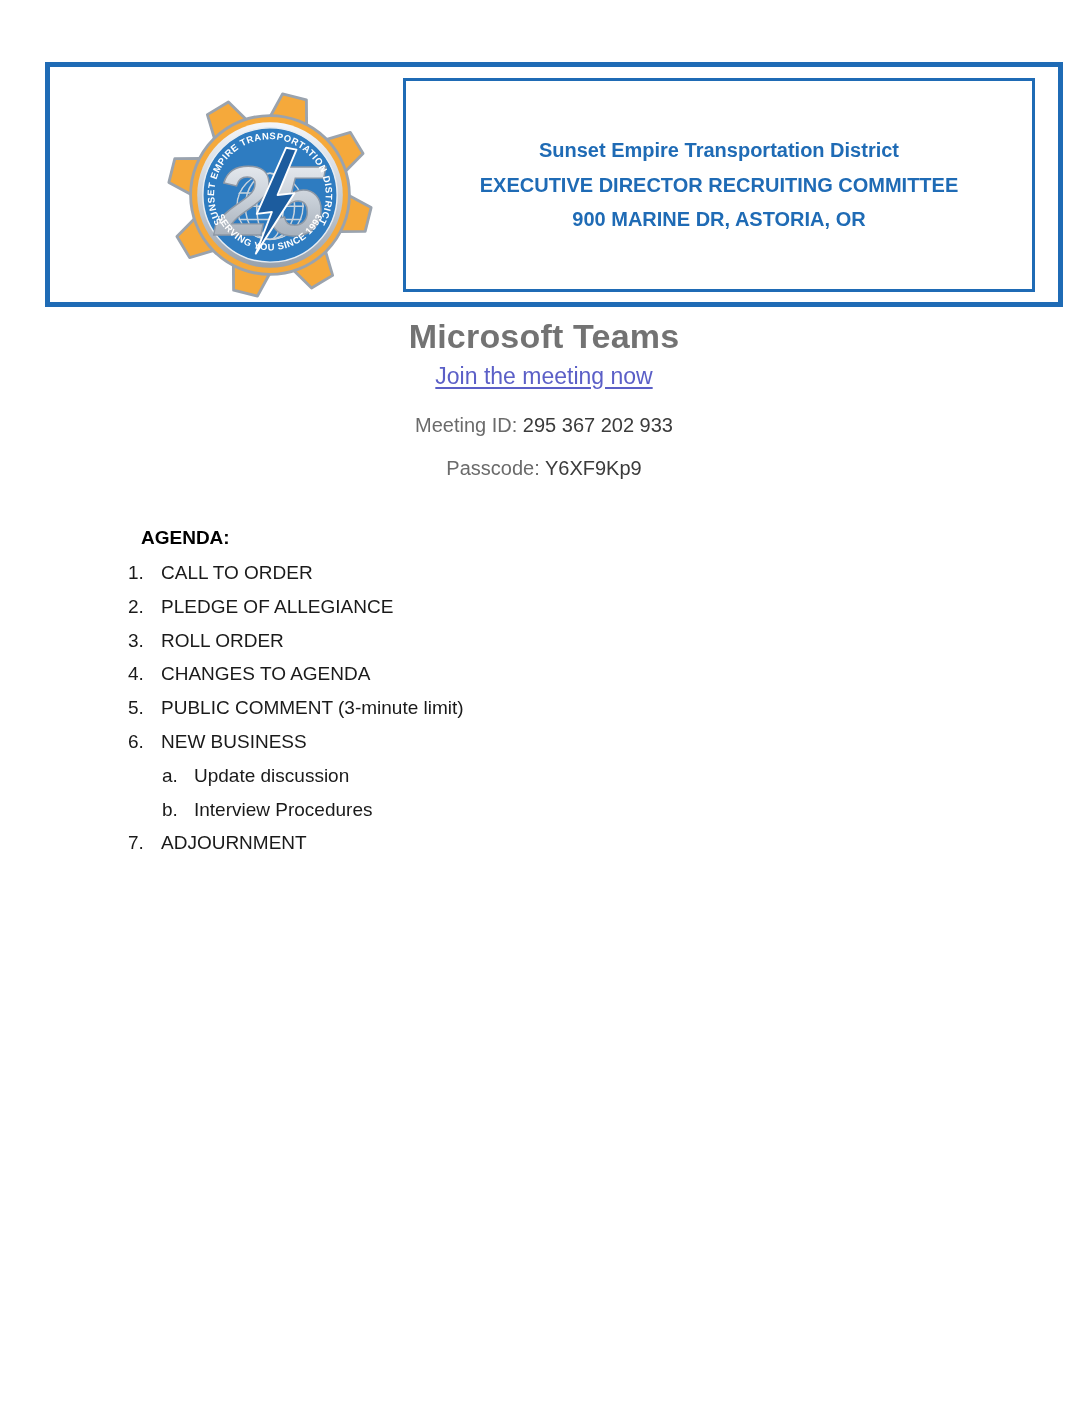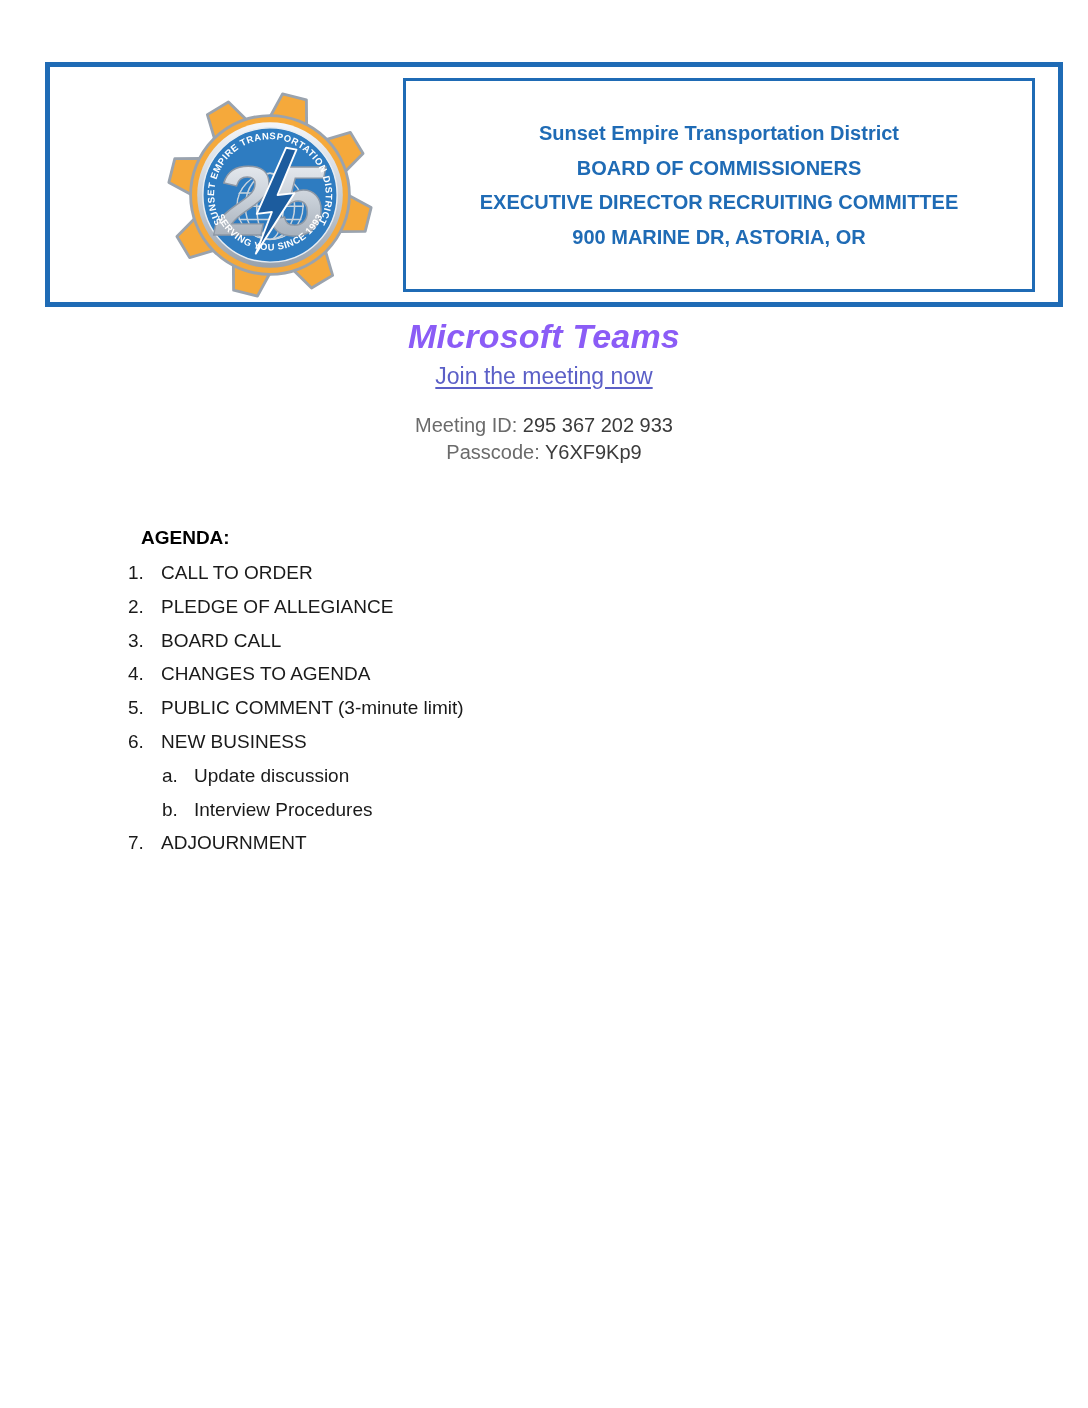--- a/index.html
+++ b/index.html
@@ -52,43 +52,42 @@
   
   .teams-block{
     position:absolute;
     left:0; right:0;
     top:317px;
     text-align:center;
   }
   .teams-title{
     font-size:34px;
     font-weight:700;
-    color:#8b5cf6;
+    color:#737373;
     letter-spacing:0.2px;
-    font-style:italic;
   }
   .join-link{
     display:inline-block;
     margin-top:7px;
     font-size:23px;
     font-weight:400;
     color:var(--link);
     text-decoration:underline;
     text-underline-offset:3px;
     cursor:pointer;
   }
   .meet-line{
     margin-top:24px;
     font-size:20px;
     color:var(--gray);
   }
   .meet-line .val{
     color:var(--darkval);
   }
-  .meet-line.passcode{margin-top:4px;}
+  .meet-line.passcode{margin-top:20px;}
   
   .agenda{
     position:absolute;
     left:97px; top:526px;
     width:900px;
   }
   .agenda-heading{
     font-size:19px;
     font-weight:700;
     color:#000000;
@@ -164,21 +163,20 @@
           <textPath href="#arcTop" startOffset="50%" text-anchor="middle">SUNSET EMPIRE TRANSPORTATION DISTRICT</textPath>
         </text>
         <text font-family="Liberation Sans, sans-serif" font-size="10" font-weight="bold" fill="#ffffff" letter-spacing="0.6">
           <textPath href="#arcBottom" startOffset="50%" text-anchor="middle">★ SERVING YOU SINCE 1993 ★</textPath>
         </text>
       </svg>
     </div>
 
     <div class="inner-box">
       <div class="org-line">Sunset Empire Transportation District</div>
-      <div class="org-line">BOARD OF COMMISSIONERS</div>
       <div class="org-line">EXECUTIVE DIRECTOR RECRUITING COMMITTEE</div>
       <div class="org-line">900 MARINE DR, ASTORIA, OR</div>
     </div>
   </div>
 
   <div class="teams-block">
     <div class="teams-title">Microsoft Teams</div>
     <div>
       <a class="join-link">Join the meeting now</a>
     </div>
@@ -192,21 +190,21 @@
       <div class="agenda-row lvl1">
           <span class="marker">1.</span>
           <span class="text">CALL TO ORDER</span>
         </div>
       <div class="agenda-row lvl1">
           <span class="marker">2.</span>
           <span class="text">PLEDGE OF ALLEGIANCE</span>
         </div>
       <div class="agenda-row lvl1">
           <span class="marker">3.</span>
-          <span class="text">BOARD CALL</span>
+          <span class="text">ROLL ORDER</span>
         </div>
       <div class="agenda-row lvl1">
           <span class="marker">4.</span>
           <span class="text">CHANGES TO AGENDA</span>
         </div>
       <div class="agenda-row lvl1">
           <span class="marker">5.</span>
           <span class="text">PUBLIC COMMENT (3-minute limit)</span>
         </div>
       <div class="agenda-row lvl1">

